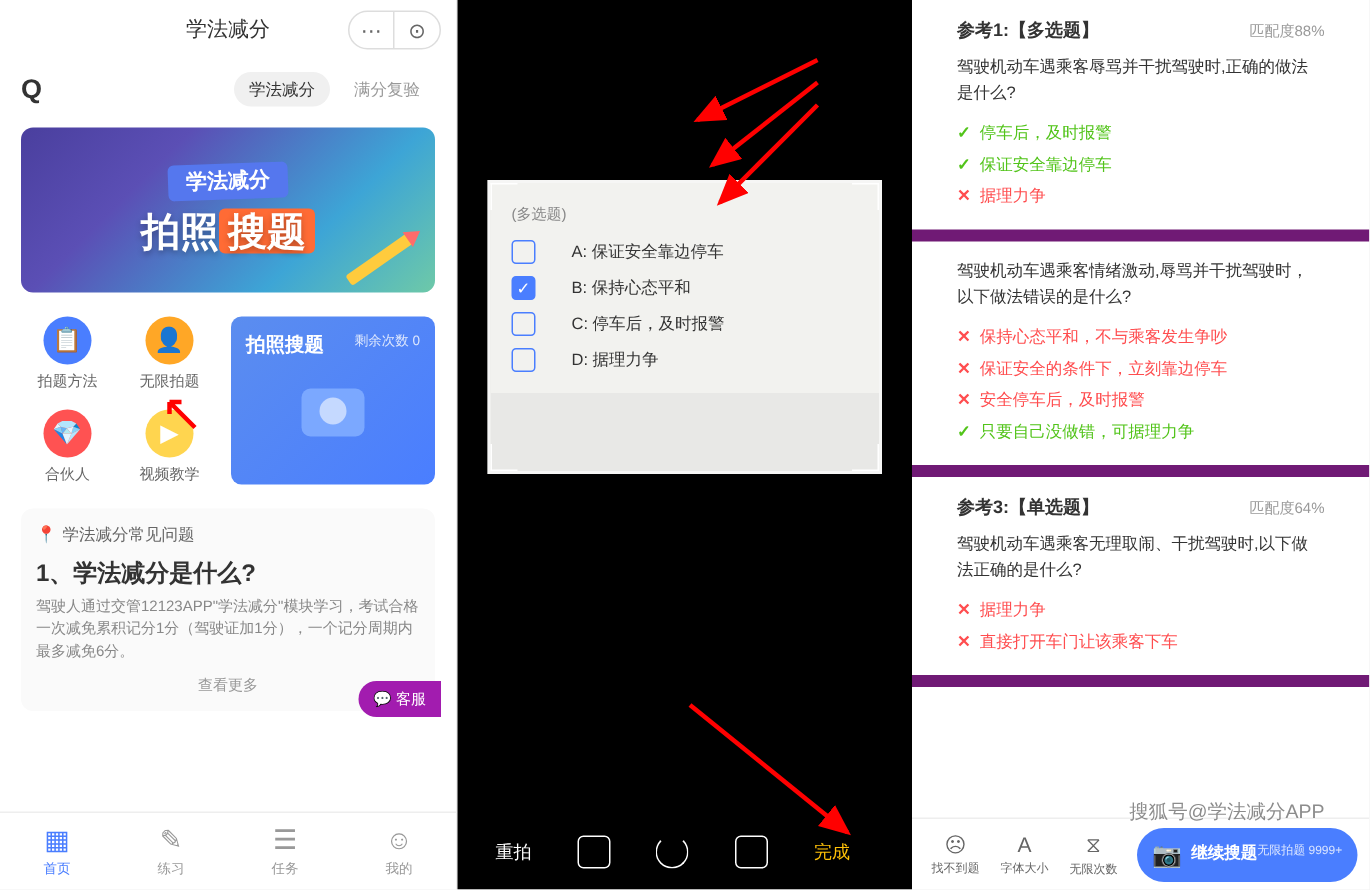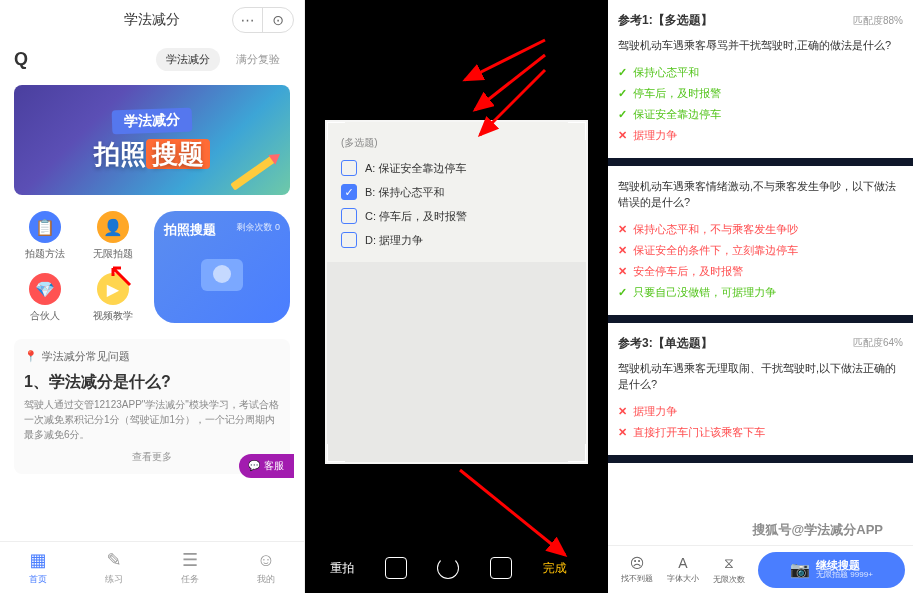--- a/index.html
+++ b/index.html
@@ -30,79 +30,79 @@
 .grid2{display:flex;padding:10px 14px;gap:10px}
 .gcol{display:flex;flex-direction:column;gap:12px;width:130px}
 .grow{display:flex;gap:6px}
 .gitem{flex:1;display:flex;flex-direction:column;align-items:center;gap:4px}
 .gic{width:32px;height:32px;border-radius:50%;display:flex;align-items:center;justify-content:center;font-size:16px}
 .gic.blue{background:#4a7eff;color:#fff}
 .gic.org{background:#ffa726;color:#fff}
 .gic.red{background:#ff5252;color:#fff}
 .gic.yel{background:#ffd54f;color:#fff}
 .glbl{font-size:10px;color:#666}
-.bigcard{flex:1;background:linear-gradient(135deg,#5b8def,#4a7eff);border-radius:21px;padding:10px;position:relative;color:#fff}
+.bigcard{flex:1;background:linear-gradient(135deg,#5b8def,#4a7eff);border-radius:7px;padding:10px;position:relative;color:#fff}
 .bc-ttl{font-size:13px;font-weight:bold}
 .bc-sub{position:absolute;top:10px;right:10px;font-size:9px;opacity:0.8}
 .bc-cam{width:42px;height:32px;background:#7ba8ff;border-radius:6px;margin:20px auto 0;position:relative}
 .bc-cam::after{content:"";position:absolute;top:6px;left:50%;transform:translateX(-50%);width:18px;height:18px;background:#c5d9ff;border-radius:50%}
 .faqbox{margin:6px 14px;background:#fafafa;border-radius:8px;padding:10px}
 .faq-h{font-size:11px;color:#666;display:flex;align-items:center;gap:4px;margin-bottom:8px}
 .faq-q{font-size:16px;color:#333;font-weight:bold;margin-bottom:4px}
 .faq-a{font-size:10px;color:#888;line-height:1.5}
 .faq-more{text-align:center;font-size:10px;color:#999;margin-top:8px}
 .kefu{position:absolute;right:10px;bottom:115px;background:#a21caf;color:#fff;font-size:10px;padding:5px 10px;border-radius:14px 0 0 14px}
 .signin{padding:8px 14px;font-size:10px;color:#666}
 .signin .rd{color:#ff6b35}
 .tabbar{position:absolute;bottom:0;left:0;right:0;height:52px;background:#fff;border-top:1px solid #eee;display:flex}
 .tbi{flex:1;display:flex;flex-direction:column;align-items:center;justify-content:center;gap:2px;font-size:9px;color:#999}
 .tbi.act{color:#4a7eff}
 .tbi-ic{font-size:18px}
 .arrow-red{position:absolute;pointer-events:none}
 .ar1{left:105px;top:260px;width:30px;height:30px}
 
 
-.camview{position:absolute;top:120px;left:20px;right:20px;height:344px;background:#e8e8e6;border:2px solid rgba(255,255,255,0.6);overflow:hidden}
+.camview{position:absolute;top:120px;left:20px;right:20px;height:196px;background:#e8e8e6;border:2px solid rgba(255,255,255,0.6);overflow:hidden}
 .corner{position:absolute;width:20px;height:20px;border:3px solid #fff}
 .corner.tl{top:-2px;left:-2px;border-right:none;border-bottom:none}
 .corner.tr{top:-2px;right:-2px;border-left:none;border-bottom:none}
 .corner.bl{bottom:-2px;left:-2px;border-right:none;border-top:none}
 .corner.br{bottom:-2px;right:-2px;border-left:none;border-top:none}
 .paper{padding:14px;font-size:11px;color:#333;background:#f2f2ef}
 .ptype{color:#888;font-size:10px;margin-bottom:4px}
 .popts{margin-top:10px;display:flex;flex-direction:column;gap:8px}
-.popt{display:flex;align-items:center;gap:8px}
+.popt{display:flex;align-items:flex-start;gap:24px}
 .cb{width:16px;height:16px;border:1.5px solid #4a7eff;border-radius:3px;display:flex;align-items:center;justify-content:center;font-size:11px;color:#fff}
 .cb.chk{background:#4a7eff}
 .cambar{position:absolute;bottom:0;left:0;right:16px;height:50px;display:flex;align-items:center;justify-content:space-around;padding:0 10px}
 .cbtn{color:#fff;font-size:12px}
 .cbtn.done{color:#ffc107}
 .cic{width:22px;height:22px;border:1.5px solid #fff;border-radius:4px}
 .cic.rot{border-radius:50%;border-top-color:transparent;position:relative}
 
 
 .p3{overflow-y:hidden;font-size:11px}
-.rcard{border-bottom:8px solid #0f172a;padding:12px 10px}
+.rcard{border-bottom:8px solid #701a75;padding:12px 30px}
 .rhdr{display:flex;justify-content:space-between;align-items:center;margin-bottom:8px}
 .rttl{font-size:12px;font-weight:bold;color:#333}
 .rmatch{font-size:10px;color:#999}
 .rq{font-size:11px;color:#333;line-height:1.5;margin-bottom:8px}
 .ropt{display:flex;align-items:center;gap:6px;padding:3px 0;font-size:11px}
 .ropt.ok{color:#52c41a}
 .ropt.ok::before{content:"✓";color:#52c41a;font-weight:bold}
 .ropt.no{color:#ff4d4f}
 .ropt.no::before{content:"✕";color:#ff4d4f;font-weight:bold}
 .btmbar{position:absolute;bottom:0;left:0;right:0;height:48px;background:#fff;border-top:1px solid #eee;display:flex;align-items:center;padding:0 8px;gap:4px}
 .bb-item{display:flex;flex-direction:column;align-items:center;font-size:8px;color:#666;width:42px}
 .bb-ic{font-size:14px;margin-bottom:2px}
 .bb-btn{flex:1;background:#4a7eff;color:#fff;border-radius:20px;height:36px;display:flex;align-items:center;justify-content:center;gap:6px;margin-left:4px}
-.bb-btn-txt{display:flex;flex-direction:column;line-height:1.1}
+.bb-btn-txt{display:flex;flex-direction:row;line-height:1.1}
 .bb-btn-txt span:first-child{font-size:11px;font-weight:bold}
 .bb-btn-txt span:last-child{font-size:8px;opacity:0.8}
-.watermark{position:absolute;bottom:54px;right:30px;font-size:13px;color:#666;font-weight:bold;opacity:0.75;text-shadow:0 0 3px #fff}
+.watermark{position:absolute;bottom:43px;right:30px;font-size:13px;color:#666;font-weight:normal;opacity:0.75;text-shadow:0 0 3px #fff}
 
 
 .arrows2{position:absolute;top:0;left:0;width:303px;height:593px;pointer-events:none}
 </style>
 </head>
 <body>
 
 <div class="panel p1">
   <div class="hdr1">
     <span class="hdr1-title">学法减分</span>
@@ -236,27 +236,26 @@
 </div>
 
 <div class="panel p3">
   <div id="results">
       <div class="rcard">
         <div class="rhdr">
           <span class="rttl">参考1:【多选题】</span>
           <span class="rmatch">匹配度88%</span>
         </div>
         <div class="rq">驾驶机动车遇乘客辱骂并干扰驾驶时,正确的做法是什么?</div>
-        <div class="ropt ok">保持心态平和</div>
         <div class="ropt ok">停车后，及时报警</div>
         <div class="ropt ok">保证安全靠边停车</div>
         <div class="ropt no">据理力争</div>
       </div>
       <div class="rcard">
-        <div class="rq">驾驶机动车遇乘客情绪激动,不与乘客发生争吵，以下做法错误的是什么?</div>
+        <div class="rq">驾驶机动车遇乘客情绪激动,辱骂并干扰驾驶时，以下做法错误的是什么?</div>
         <div class="ropt no">保持心态平和，不与乘客发生争吵</div>
         <div class="ropt no">保证安全的条件下，立刻靠边停车</div>
         <div class="ropt no">安全停车后，及时报警</div>
         <div class="ropt ok">只要自己没做错，可据理力争</div>
       </div>
       <div class="rcard">
         <div class="rhdr">
           <span class="rttl">参考3:【单选题】</span>
           <span class="rmatch">匹配度64%</span>
         </div>

